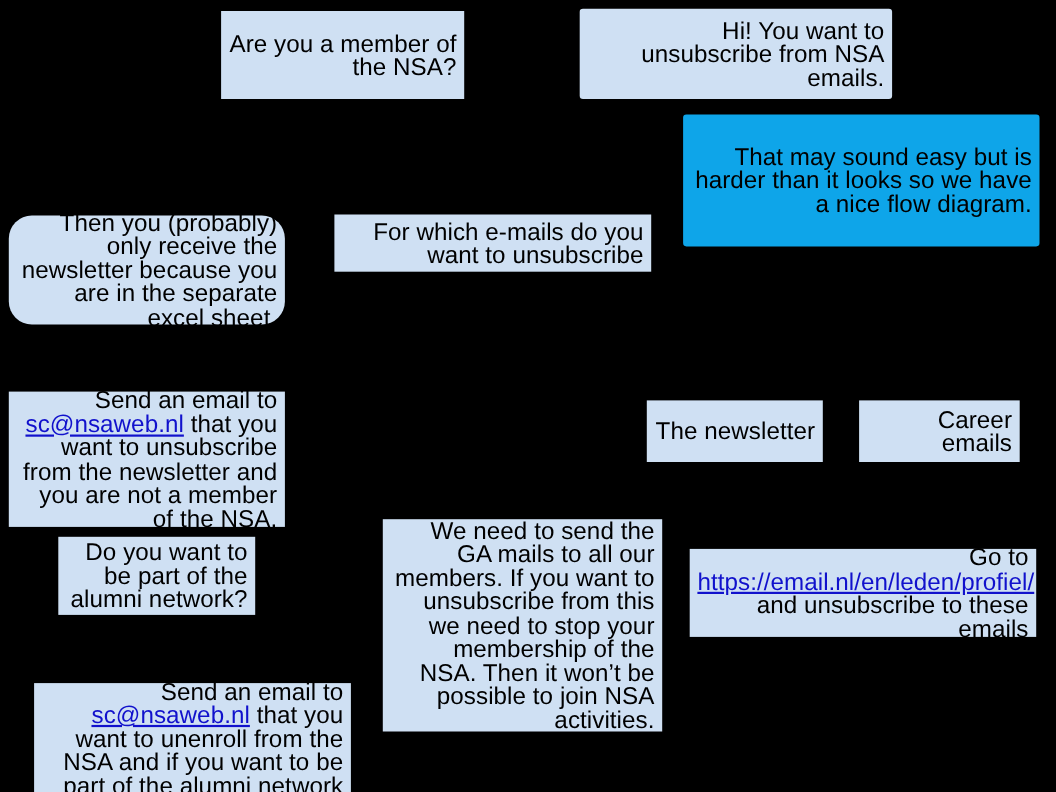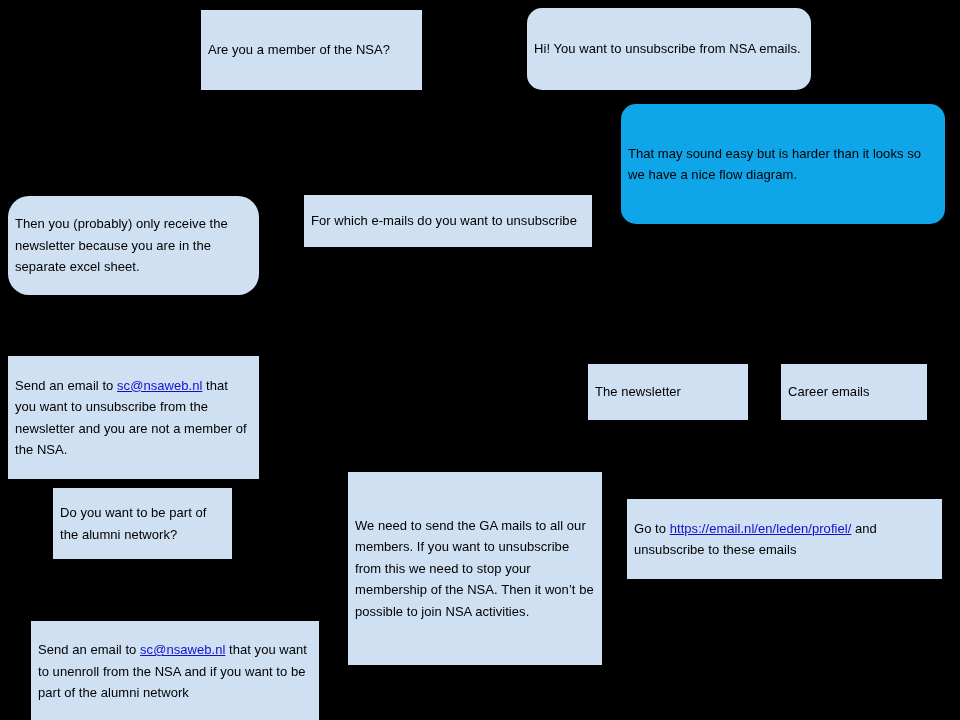--- a/index.html
+++ b/index.html
@@ -17,28 +17,28 @@
     font-family: "Liberation Sans", sans-serif;
   }
   .node {
     position: absolute;
     box-sizing: border-box;
     background: #cfe0f3;
     color: #000000;
     display: flex;
     align-items: center;
     justify-content: center;
-    text-align: left;
-    font-size: 13px;
+    text-align: right;
+    font-size: 22px;
     line-height: 21.5px;
     padding: 4px 7px;
     letter-spacing: 0.05px;
   }
   .node.rounded {
-    border-radius: 15px;
+    border-radius: 3px;
   }
   .node .txt {
     width: 100%;
     display: block;
   }
   .node a,
   .node .link {
     color: #1111cc;
     text-decoration: underline;
   }

